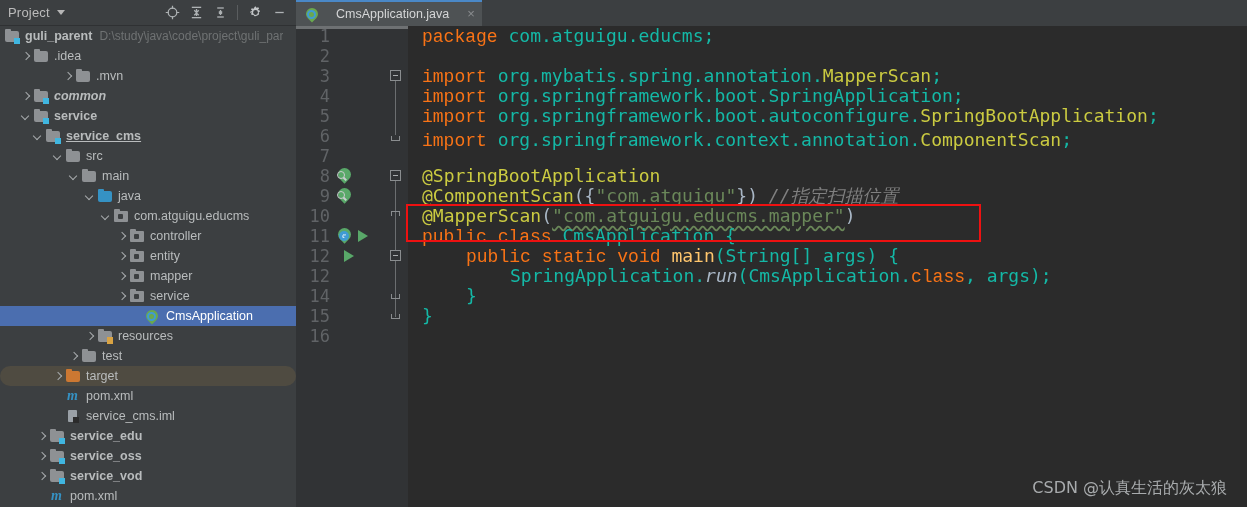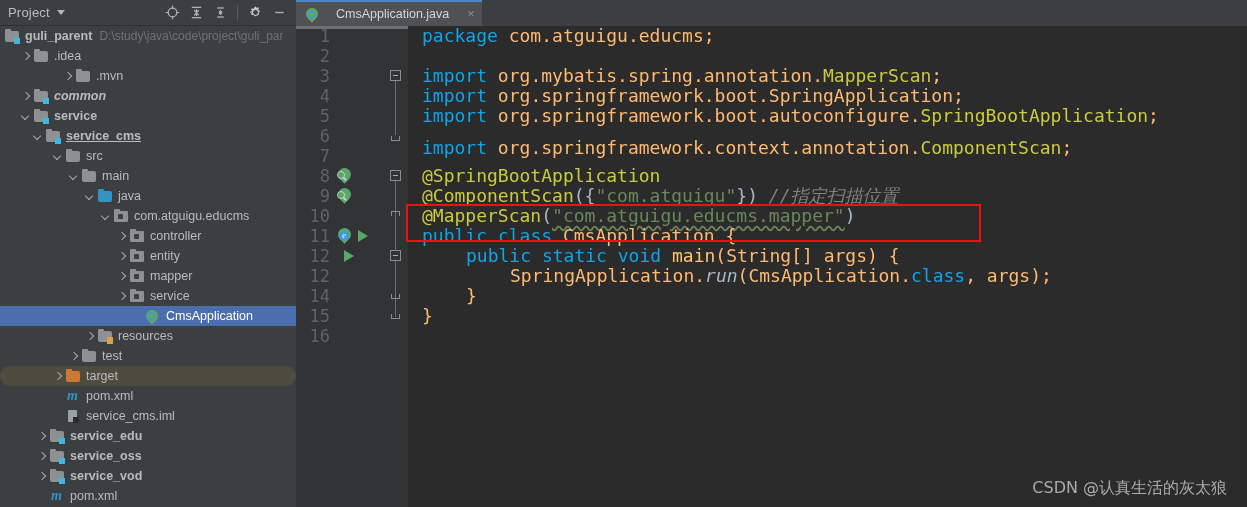--- a/index.html
+++ b/index.html
@@ -293,22 +293,22 @@
     line-height: 20px;
   }
   .cline {
     position: absolute;
     left: 0;
     height: 20px;
     white-space: pre;
     line-height: 20px;
   }
   
-  .kw   { color: #0ea5e9; }
-  .plain{ color: #fdba74; }
+  .kw   { color: #f97316; font-family: Liberation Mono, monospace; }
+  .plain{ color: #14b8a6; }
   .cls  { color: #cbcb41; }
   .anno { color: #cbcb41; }
   .str  { color: #6a8759; }
   .cmt  { color: #808080; font-style: italic; }
   .meth { color: #ffc66d; }
   .mref { color: #a9b7c6; font-style: italic; }
   .punc { color: #a9b7c6; }
 
   .squig {
     text-decoration: underline;
@@ -648,21 +648,21 @@
             <div class="gicon2" style="top: 224px; left: 48px;">
               <span class="run-tri"></span>
             </div>
           </div>
       </div>
       <div id="code-text">
           <div class="cline" style="top: 0px; left: 14px;"><span class="kw">package</span><span class="plain"> com.atguigu.educms;</span></div>
           <div class="cline" style="top: 40px; left: 14px;"><span class="kw">import</span><span class="plain"> org.mybatis.spring.annotation.</span><span class="cls">MapperScan</span><span class="plain">;</span></div>
           <div class="cline" style="top: 60px; left: 14px;"><span class="kw">import</span><span class="plain"> org.springframework.boot.</span><span class="plain">SpringApplication</span><span class="plain">;</span></div>
           <div class="cline" style="top: 80px; left: 14px;"><span class="kw">import</span><span class="plain"> org.springframework.boot.autoconfigure.</span><span class="cls">SpringBootApplication</span><span class="plain">;</span></div>
-          <div class="cline" style="top: 112px; left: 14px;"><span class="kw">import</span><span class="plain"> org.springframework.context.annotation.</span><span class="cls">ComponentScan</span><span class="plain">;</span></div>
+          <div class="cline" style="top: 104px; left: 14px;"><span class="kw">import</span><span class="plain"> org.springframework.context.annotation.</span><span class="cls">ComponentScan</span><span class="plain">;</span></div>
           <div class="cline" style="top: 140px; left: 14px;"><span class="anno">@SpringBootApplication</span></div>
           <div class="cline" style="top: 160px; left: 14px;"><span class="anno">@ComponentScan</span><span class="punc">({</span><span class="str">"com.atguigu"</span><span class="punc">})</span><span class="plain"> </span><span class="cmt">//指定扫描位置</span></div>
           <div class="cline" style="top: 180px; left: 14px;"><span class="anno">@MapperScan</span><span class="punc">(</span><span class="str squig">"com.atguigu.educms.mapper"</span><span class="punc">)</span></div>
           <div class="cline" style="top: 200px; left: 14px;"><span class="kw">public</span><span class="plain"> </span><span class="kw">class</span><span class="plain"> CmsApplication {</span></div>
           <div class="cline" style="top: 220px; left: 58px;"><span class="kw">public</span><span class="plain"> </span><span class="kw">static</span><span class="plain"> </span><span class="kw">void</span><span class="plain"> </span><span class="meth">main</span><span class="plain">(String[] args) {</span></div>
           <div class="cline" style="top: 240px; left: 102px;"><span class="plain">SpringApplication.</span><span class="mref">run</span><span class="plain">(CmsApplication.</span><span class="kw">class</span><span class="plain">, args);</span></div>
           <div class="cline" style="top: 260px; left: 58px;"><span class="plain">}</span></div>
           <div class="cline" style="top: 280px; left: 14px;"><span class="plain">}</span></div>
         </div>
       <div id="red-box" style="left: 110px; top: 178px; width: 575px; height: 38px; border-color: rgb(238, 17, 17);"></div>

